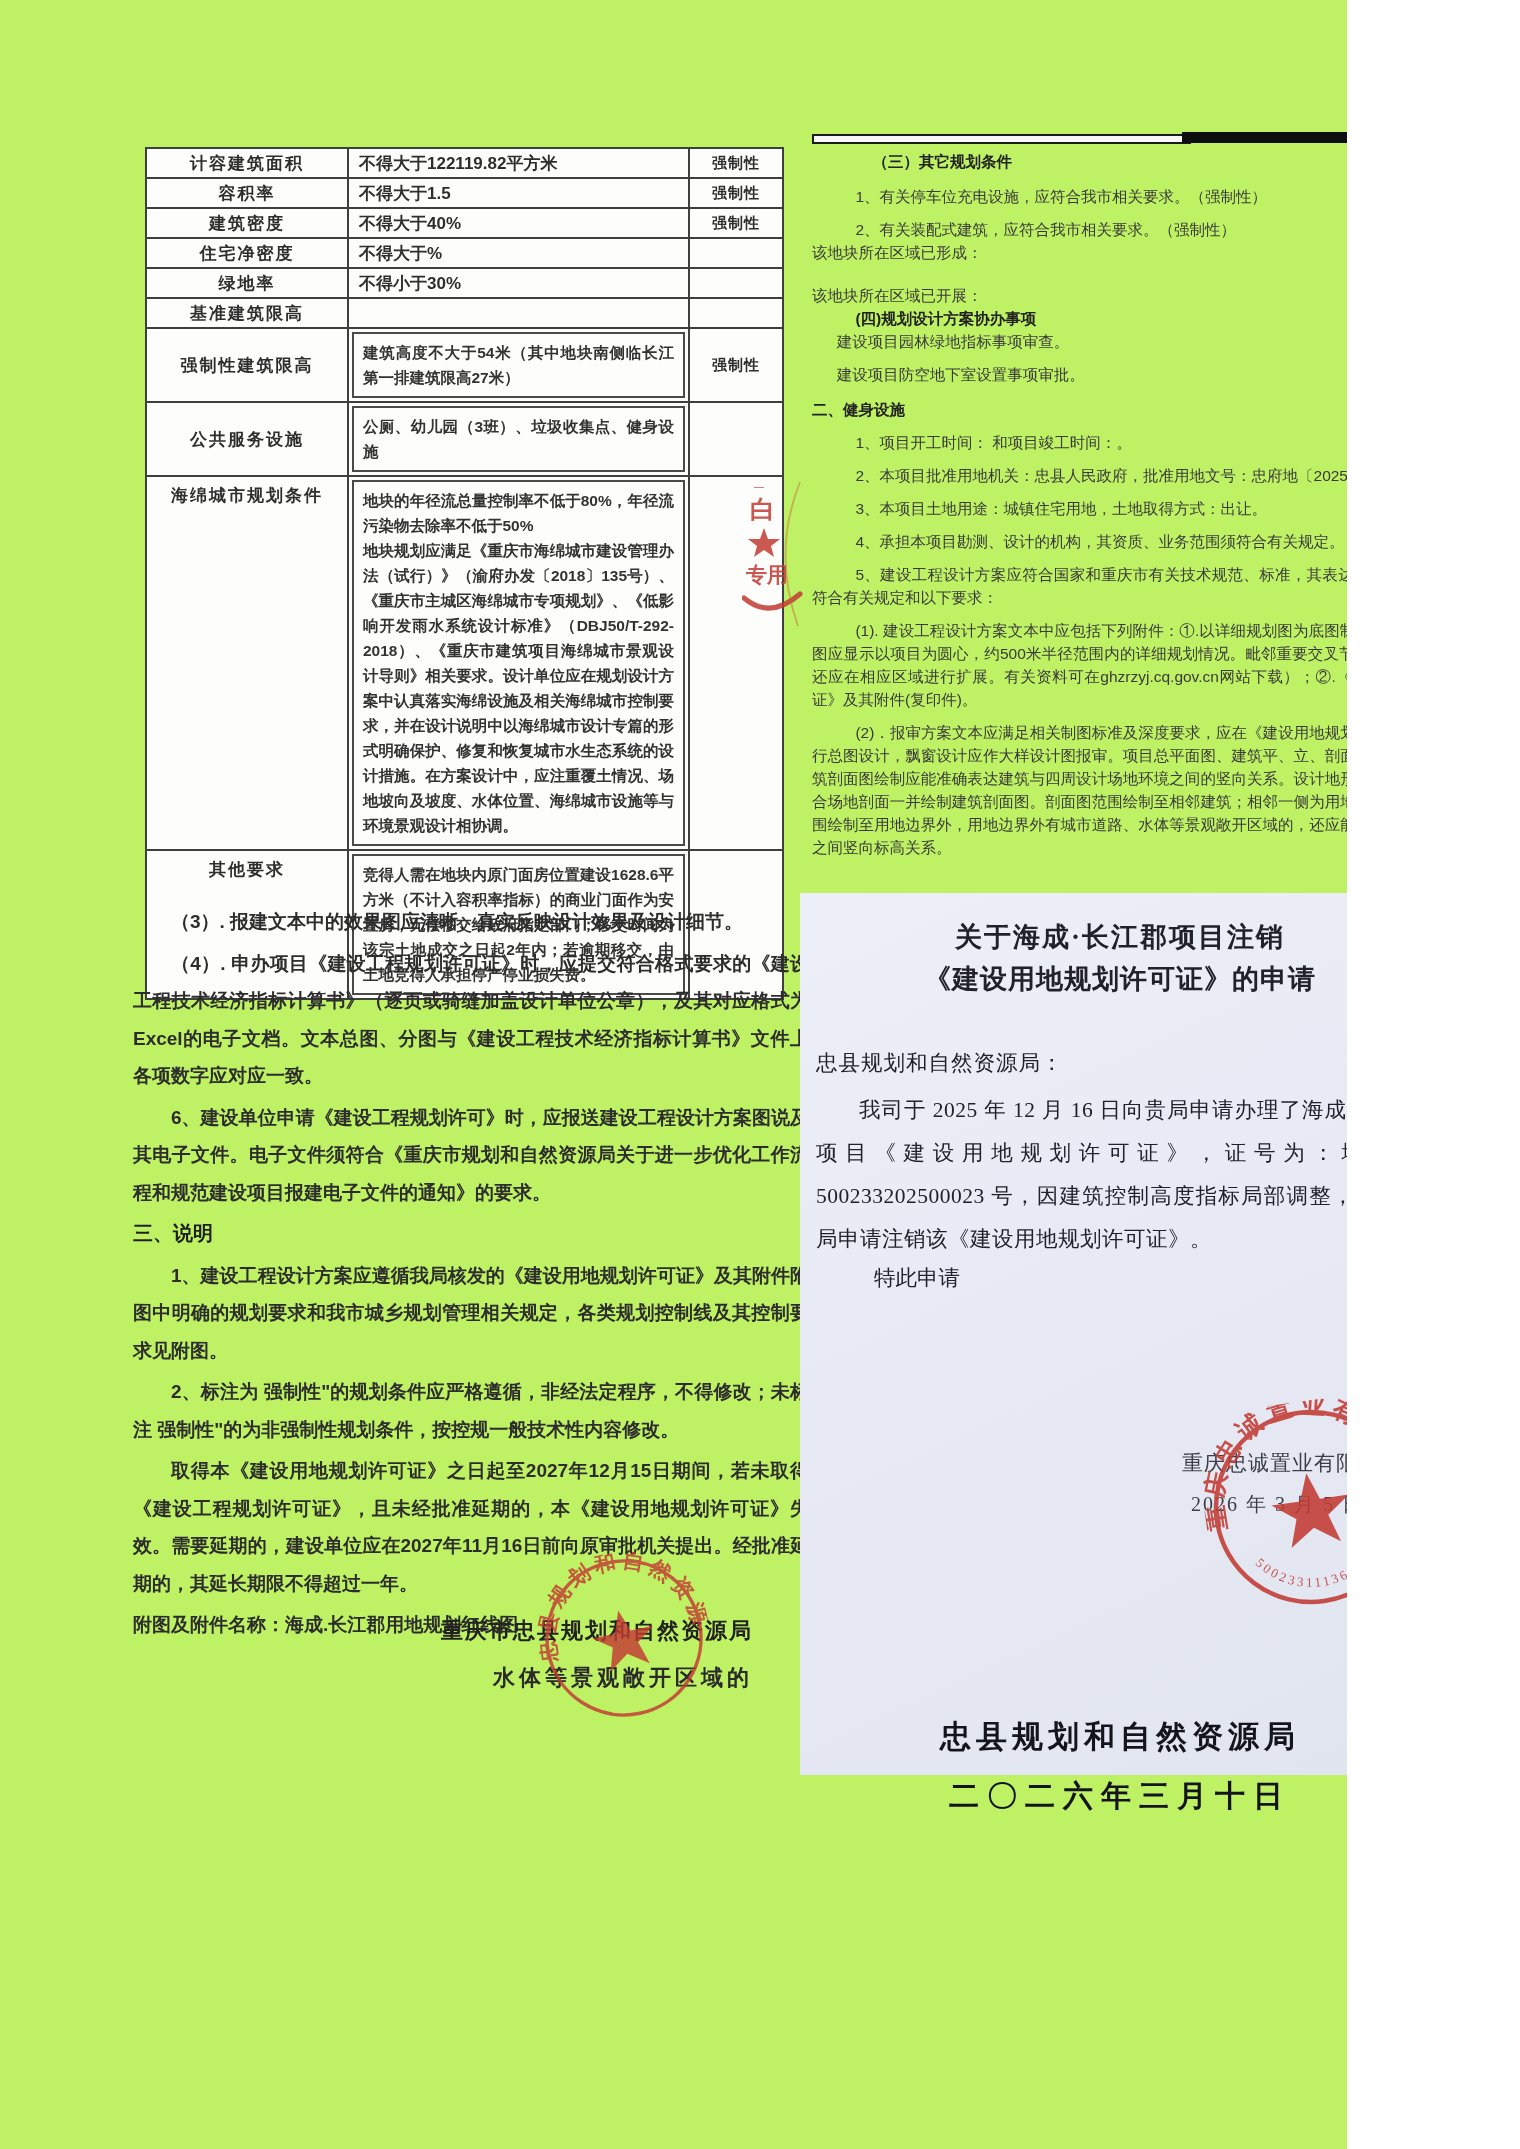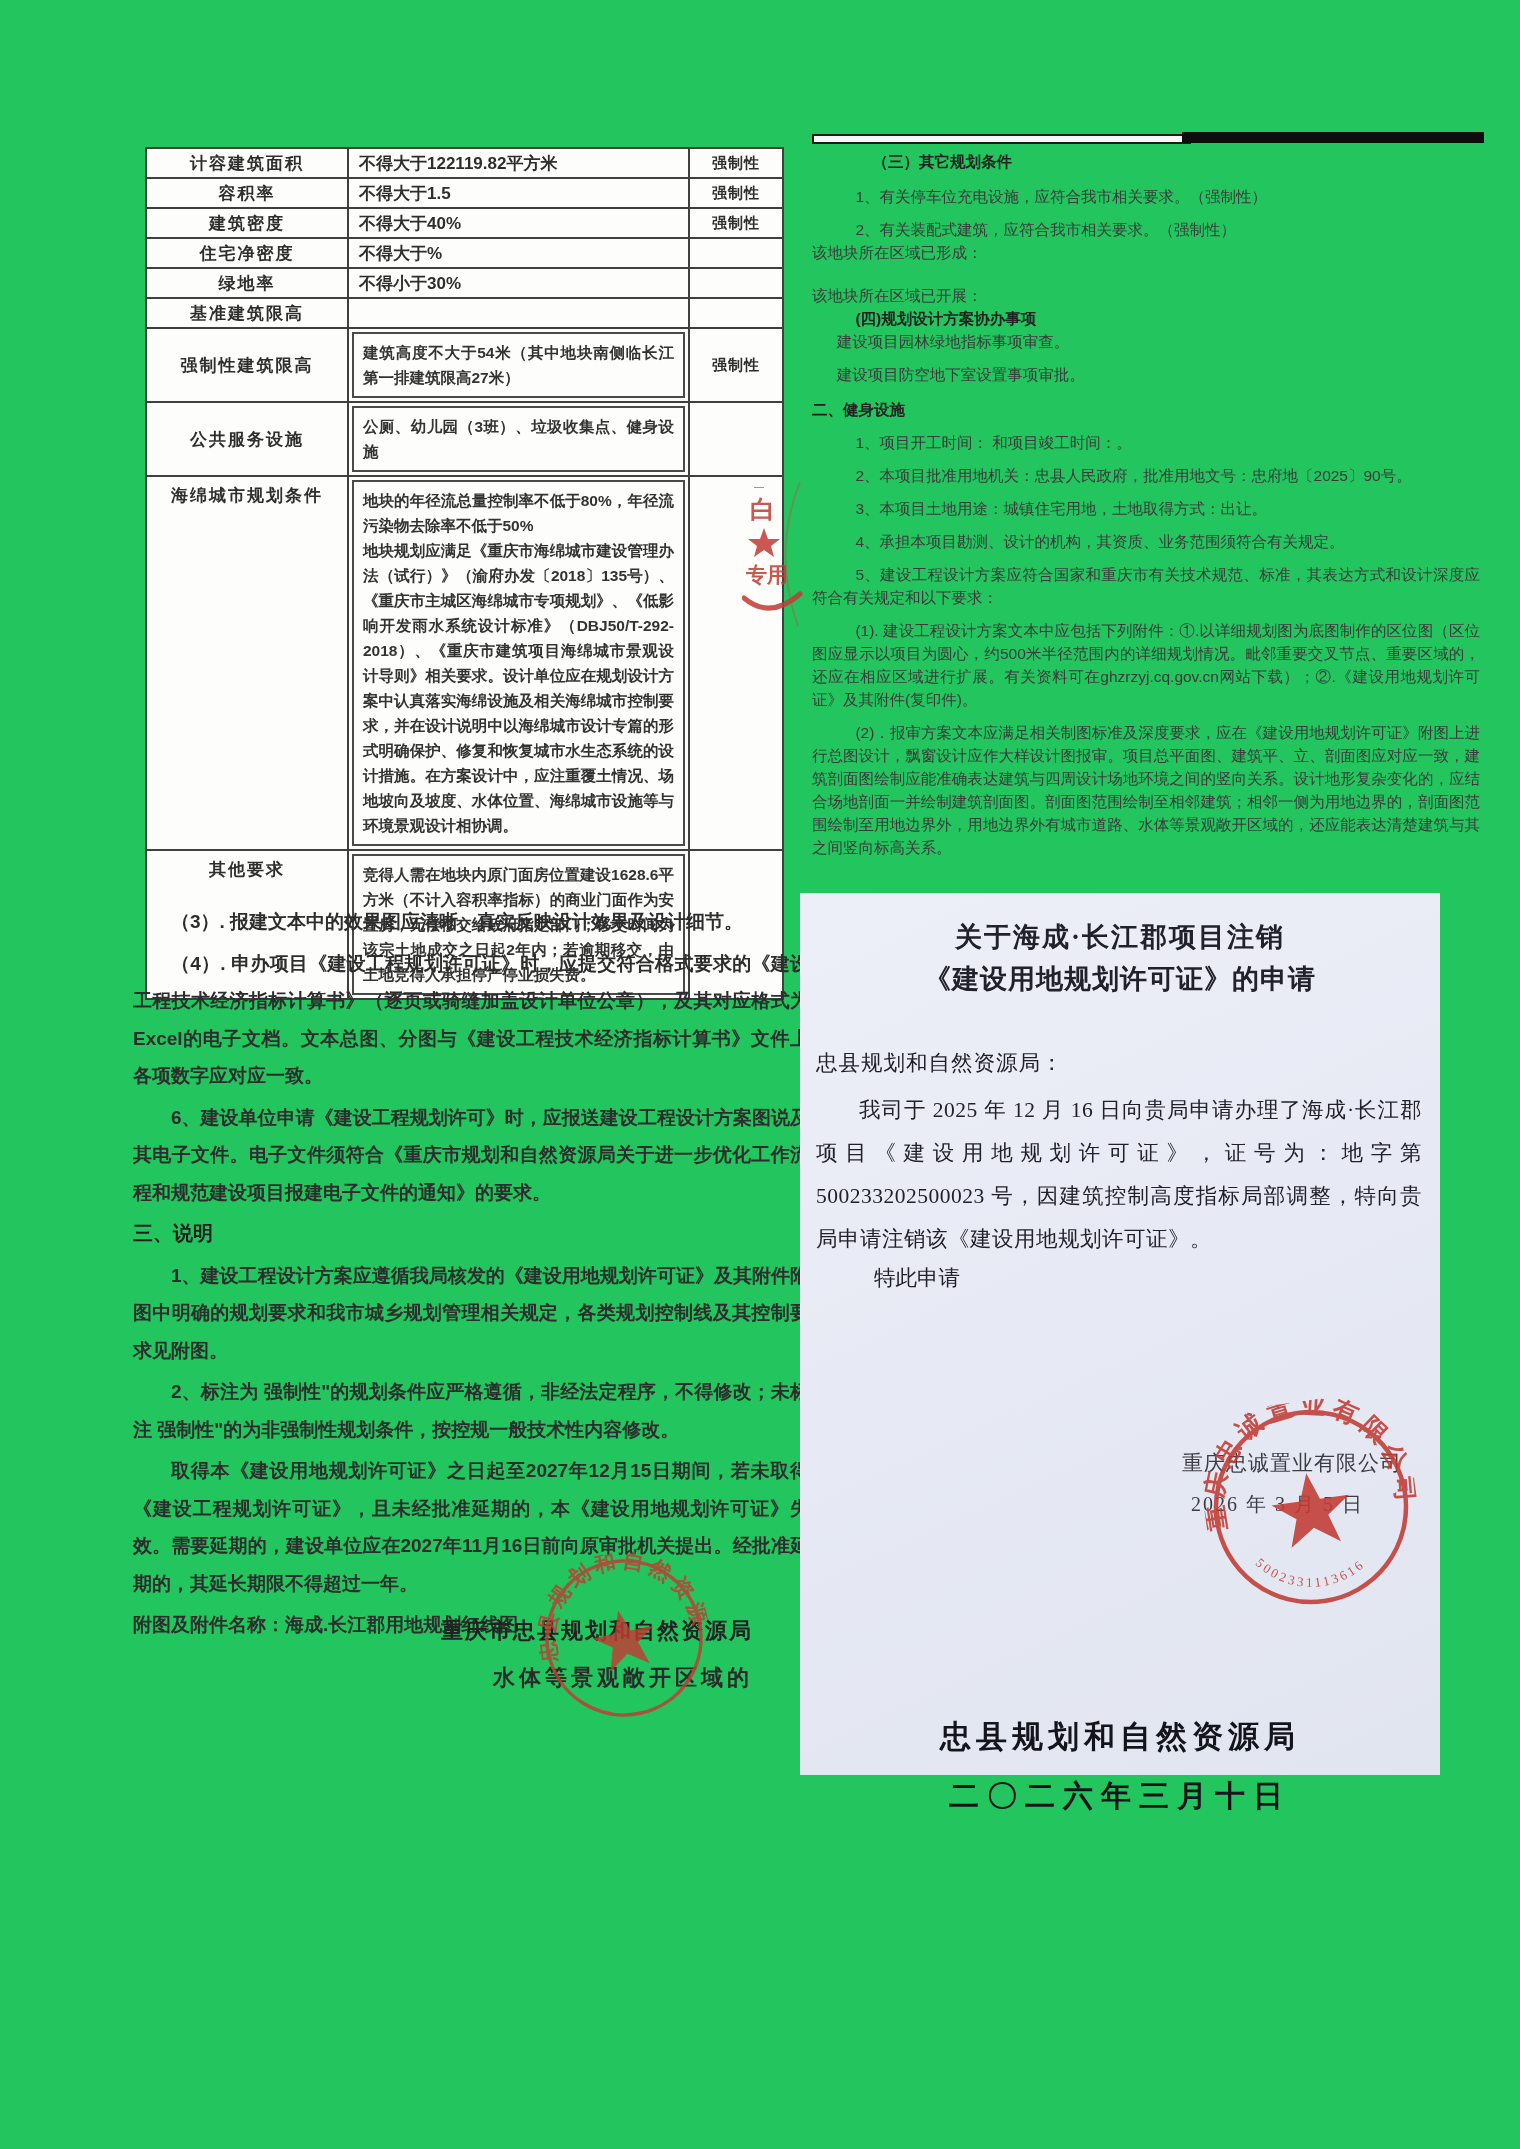--- a/index.html
+++ b/index.html
@@ -1,16 +1,16 @@
 <!DOCTYPE html>
 <html><head>
 <meta charset="utf-8">
 <style>
   html,body{margin:0;padding:0;background:#fff;}
-  .canvas{position:relative;width:1520px;height:2149px;background:#22c55e;overflow:hidden;
+  .canvas{position:relative;width:1347px;height:2149px;background:#bef264;overflow:hidden;
           font-family:"Liberation Sans",sans-serif;color:#2b2b2b;}
 
   
   .ptable{position:absolute;left:145px;top:147px;border-collapse:collapse;table-layout:fixed;
           width:599px;background:#fdfdfc;}
   .ptable td{border:2px solid #3f3f3f;font-size:17px;color:#2e2e2e;vertical-align:middle;}
   .ptable td.lab{width:188px;text-align:center;letter-spacing:2px;font-weight:600;padding:2px 6px;}
   .ptable td.val{width:319px;text-align:left;padding:2px 10px;font-weight:600;}
   .ptable td.flg{width:90px;text-align:center;font-size:15px;font-weight:600;letter-spacing:1px;}
   .ptable tr.h26 td{height:24px;}

